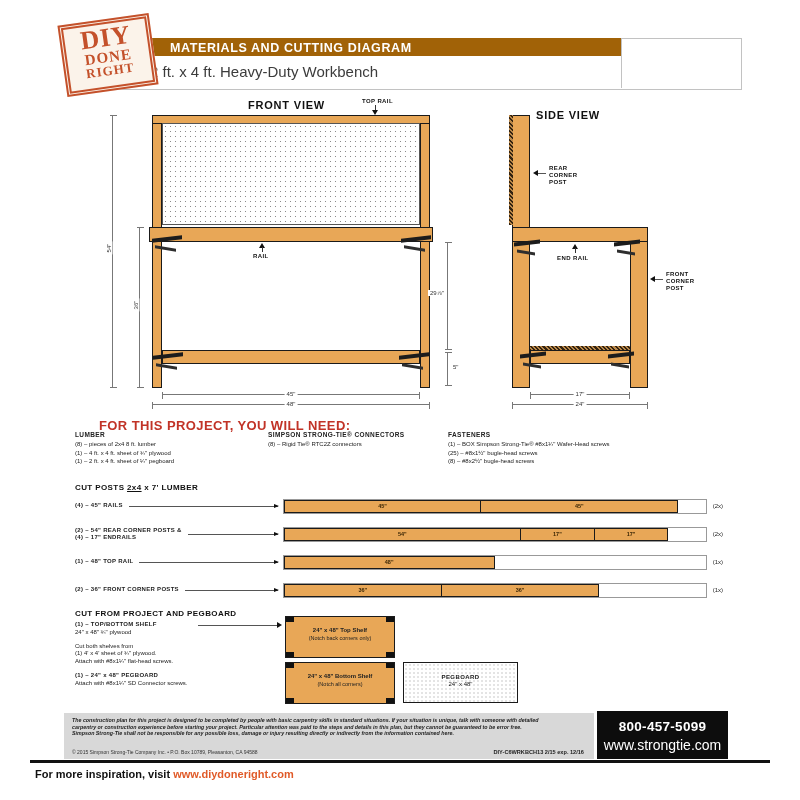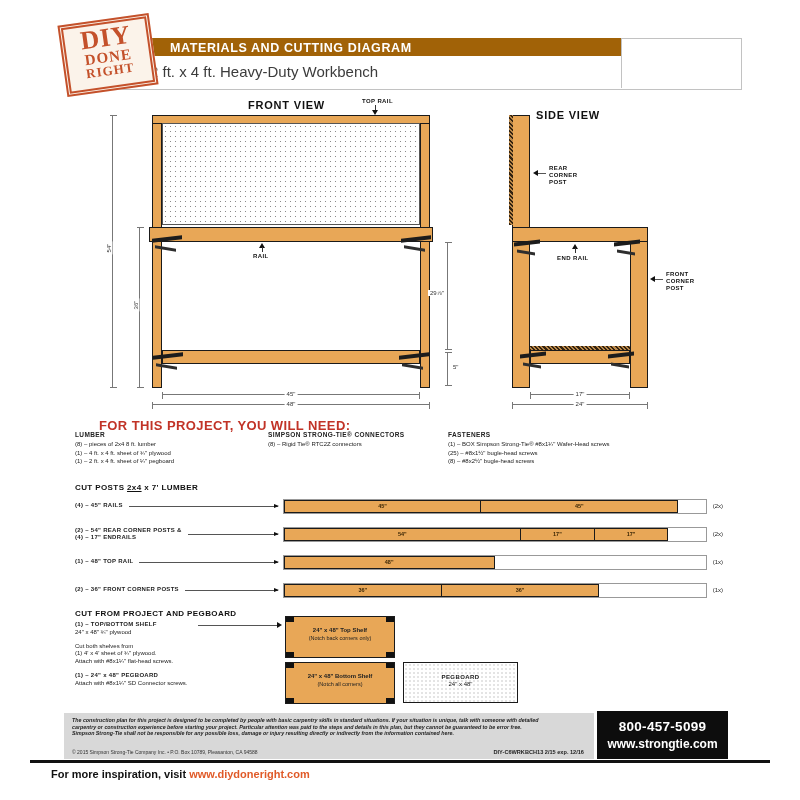--- a/index.html
+++ b/index.html
@@ -72,24 +72,24 @@
   #pegboard-box{left:403px;top:662px;width:115px;height:41px;border:1.5px solid #1a1a1a;box-sizing:border-box;text-align:center;}
   #pegboard-box .t1{font-size:6px;font-weight:bold;margin-top:11px;letter-spacing:.4px;}
   #pegboard-box .t2{font-size:6px;margin-top:1px;}
   
   #footer-gray{left:64px;top:713px;width:530px;height:46px;background:#D8D8D8;box-sizing:border-box;padding:4px 8px;}
   #disclaimer{font-size:5.3px;font-weight:bold;font-style:italic;line-height:6.6px;color:#222;width:470px;}
   #copyright{position:absolute;left:8px;bottom:4px;font-size:5px;color:#333;}
   #doccode{position:absolute;right:10px;bottom:4px;font-size:5.6px;font-weight:bold;color:#222;}
   #footer-black{left:597px;top:711px;width:131px;height:48px;background:#0d0d0d;color:#fff;text-align:center;}
   #footer-black .phone{font-size:13.5px;font-weight:bold;margin-top:8px;letter-spacing:.3px;}
-  #footer-black .site{font-size:12px;font-weight:bold;margin-top:3px;}
+  #footer-black .site{font-size:14px;font-weight:normal;margin-top:3px;}
   #bottom-bar{left:30px;top:760px;width:740px;height:3px;background:#111;}
   #bottom-line{left:35px;top:768px;font-size:11px;font-weight:bold;}
-  #bottom-line .blk{color:#111;margin-left:16px;}
+  #bottom-line .blk{color:#111;}
   #bottom-line .org{color:#E05A28;margin-top:20px;}
 </style>
 </head>
 <body>
 
 <div id="page">
 
   <div class="abs" id="header-frame"></div>
   <div class="abs" id="blue-bar">
     <span>MATERIALS AND CUTTING DIAGRAM</span>

